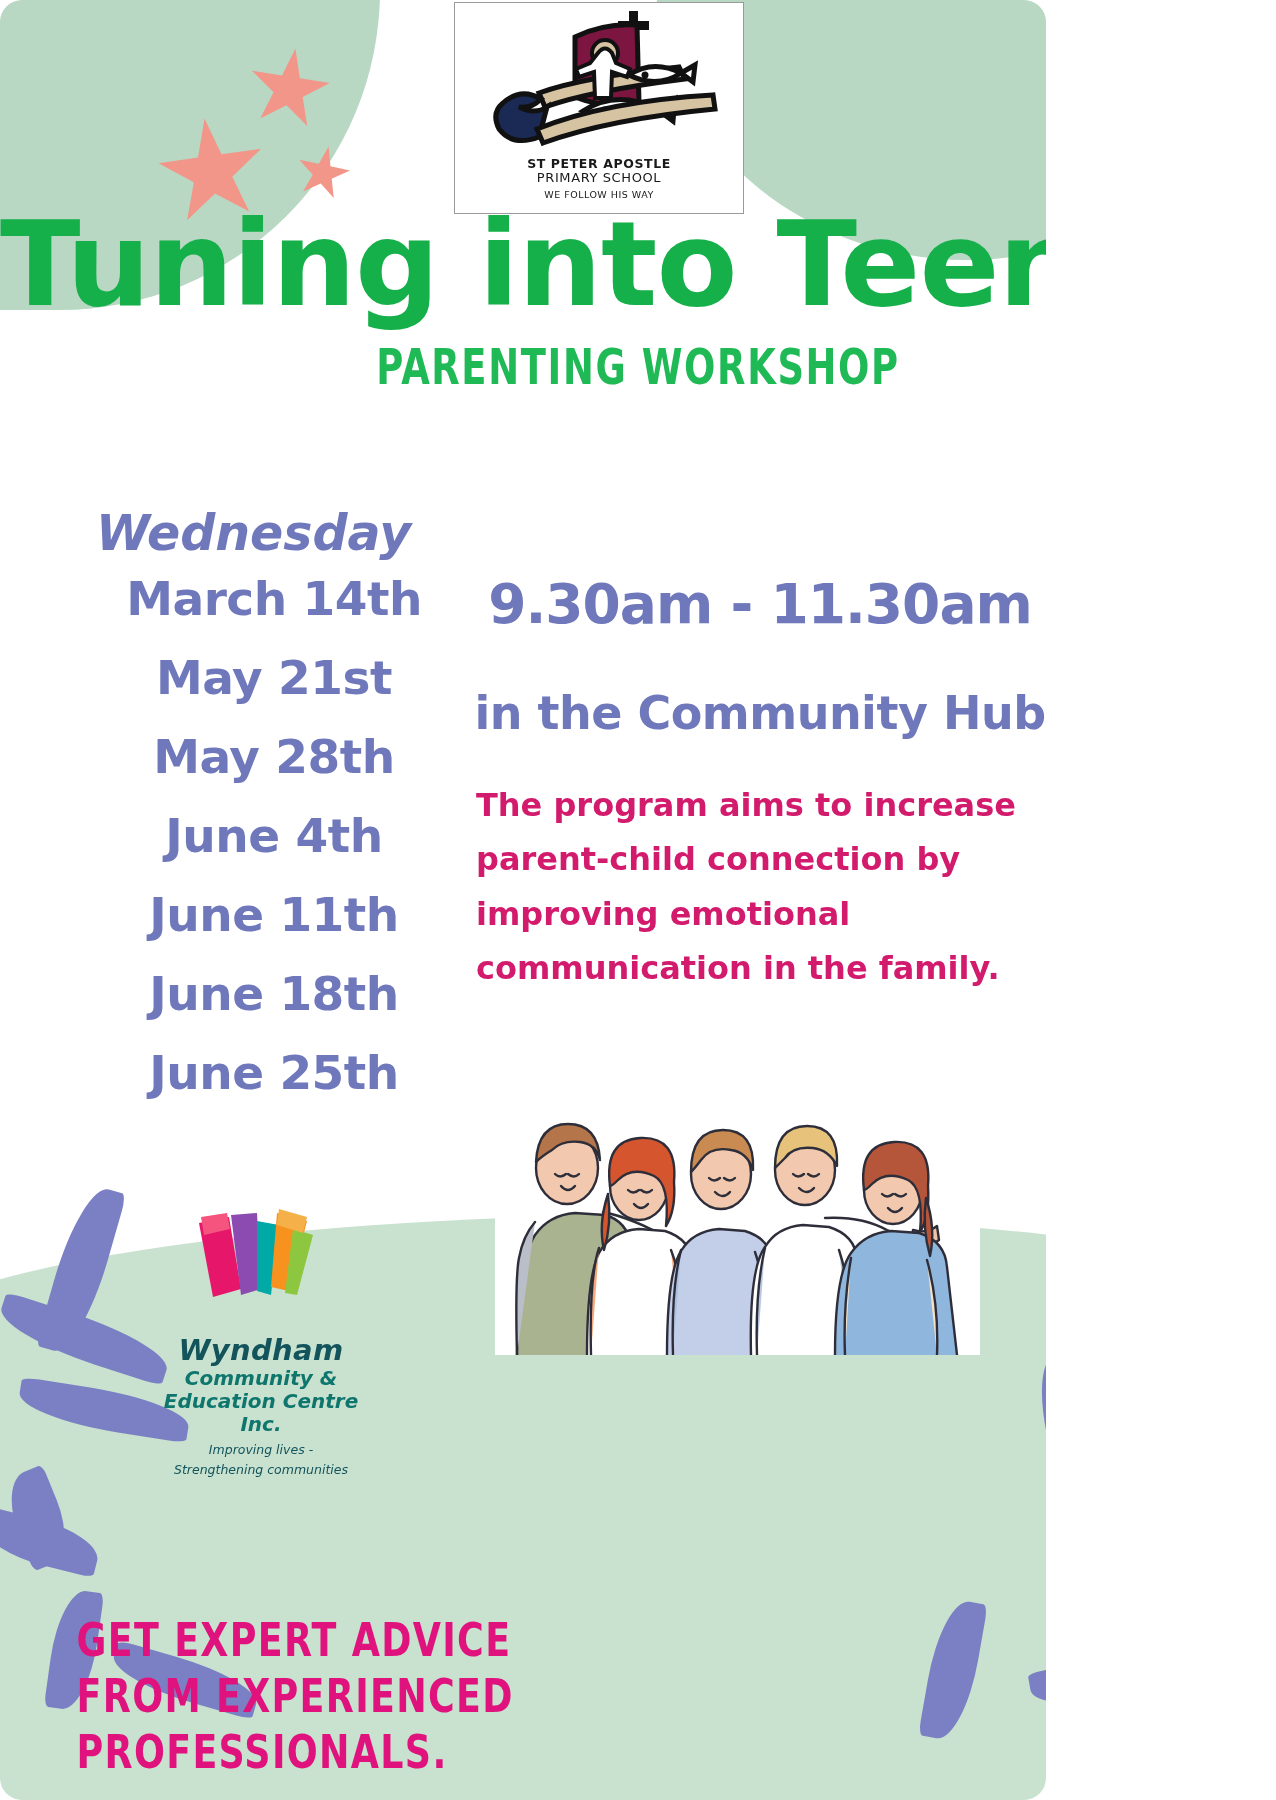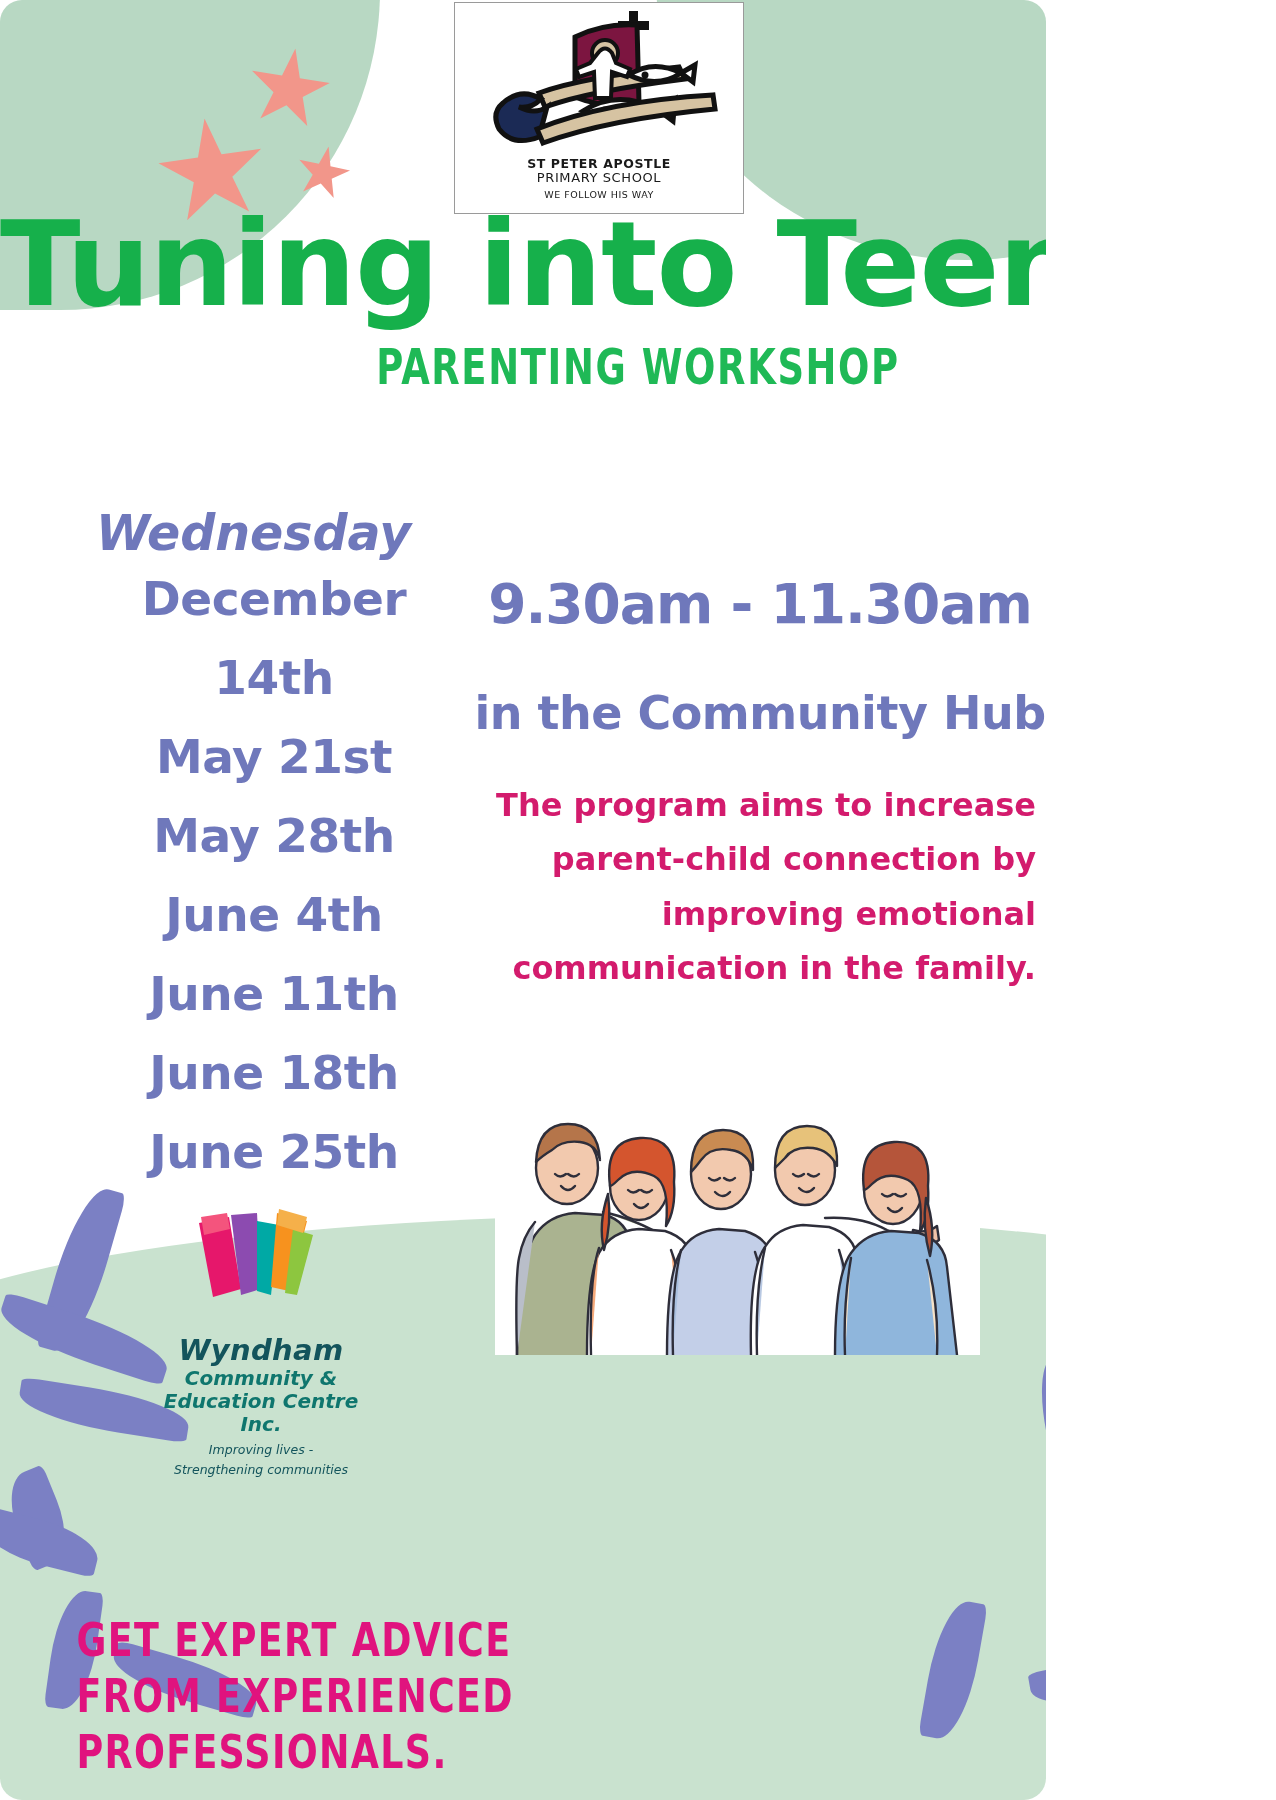--- a/index.html
+++ b/index.html
@@ -150,21 +150,21 @@
     text-align:center;
     color:#6f78bb;
     font-family:"DejaVu Sans", sans-serif;
     font-weight:bold;
     font-size:46px;
     letter-spacing:-.5px;
     margin-top:12px;
   }
   .aims{
     position:absolute;left:476px;top:778px;width:560px;
-    text-align:right;
+    text-align:left;
     color:#d31b6d;
     font-family:"DejaVu Sans", sans-serif;
     font-weight:bold;
     font-size:32px;
     line-height:1.70;
   }
 
   
   .people{
     position:absolute;left:495px;top:1090px;
@@ -259,21 +259,21 @@
       <div class="logo-l2">PRIMARY SCHOOL</div>
       <div class="logo-l3">WE FOLLOW HIS WAY</div>
     </div>
   </div>
 
   <div class="title">Tuning into Teens</div>
   <div class="subtitle">PARENTING WORKSHOP</div>
 
   <div class="dates">
     <div class="dayname">Wednesday</div>
-    <div class="d">December 14th</div>
+    <div class="d">March 14th</div>
     <div class="d">May 21st</div>
     <div class="d">May 28th</div>
     <div class="d">June 4th</div>
     <div class="d">June 11th</div>
     <div class="d">June 18th</div>
     <div class="d">June 25th</div>
   </div>
 
   <div class="time">9.30am - 11.30am</div>
   <div class="venue">in the Community Hub</div>

